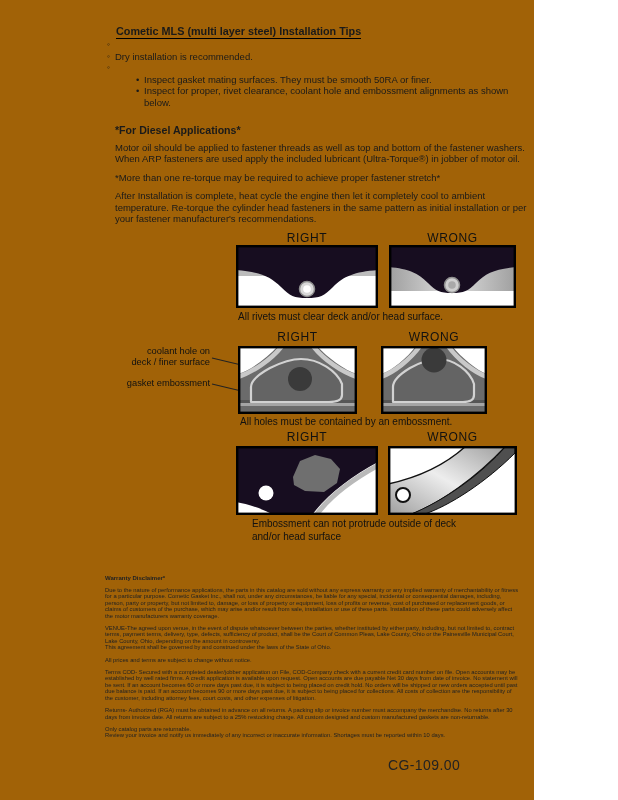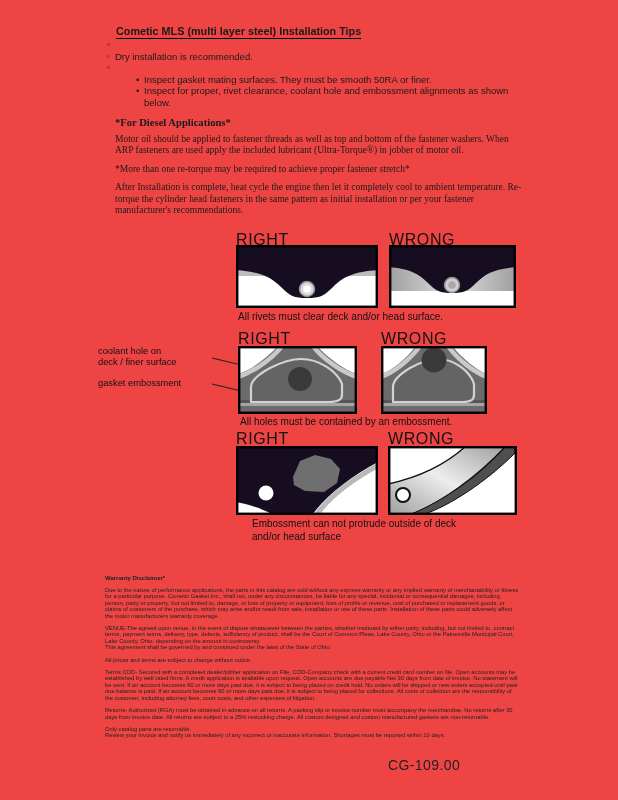--- a/index.html
+++ b/index.html
@@ -1,35 +1,35 @@
 <!DOCTYPE html>
 <html><head>
 <meta charset="utf-8">
 <style>
   html,body{margin:0;padding:0;background:#ffffff;}
-  .page{position:relative;width:618px;height:800px;background:#ef4444;overflow:hidden;
+  .page{position:relative;width:534px;height:800px;background:#a16207;overflow:hidden;
         font-family:"Liberation Sans", sans-serif;color:#1a1a1a;}
   .abs{position:absolute;}
   
   .title{left:116px;top:25px;font-size:10.8px;font-weight:bold;}
   .title .u{border-bottom:1.4px solid #000;padding-bottom:1px;}
   
   .tips{left:107px;top:39px;width:430px;font-size:9.5px;line-height:11.6px;}
   .brow{display:flex;}
   .brow .g{width:8px;flex:0 0 8px;font-size:8.5px;}
   .brow.sub{margin-left:29px;}
   .brow.sub .g{font-size:9.5px;}
   
-  .diesel{left:115px;top:117px;width:412px;font-family:Liberation Serif, serif;}
+  .diesel{left:115px;top:124px;width:412px;}
   .diesel h2{font-size:10.6px;font-weight:bold;margin:0 0 6px 0;}
   .diesel p{font-size:9.5px;line-height:11.4px;margin:0 0 7px 0;}
   
-  .dg-h{font-size:16px;letter-spacing:.6px;text-align:left;color:#111;}
+  .dg-h{font-size:12px;letter-spacing:.6px;text-align:center;color:#111;}
   .dg-cap{font-size:10px;line-height:12.5px;color:#111;}
-  .dg-lbl{font-size:9.3px;line-height:10.5px;text-align:left;color:#111;}
+  .dg-lbl{font-size:9.3px;line-height:10.5px;text-align:right;color:#111;}
   svg{display:block;}
   
   .disc{left:105px;top:575px;width:414px;color:#222;}
   .disc h3{font-size:6px;margin:0 0 6px 0;font-weight:bold;}
   .disc p{font-size:5.8px;line-height:6.4px;margin:0 0 6px 0;}
   .disc p.tight{margin:0;}
   
   .footer{left:388px;top:757px;font-size:14px;letter-spacing:.4px;color:#222;}
 </style>
 </head>

